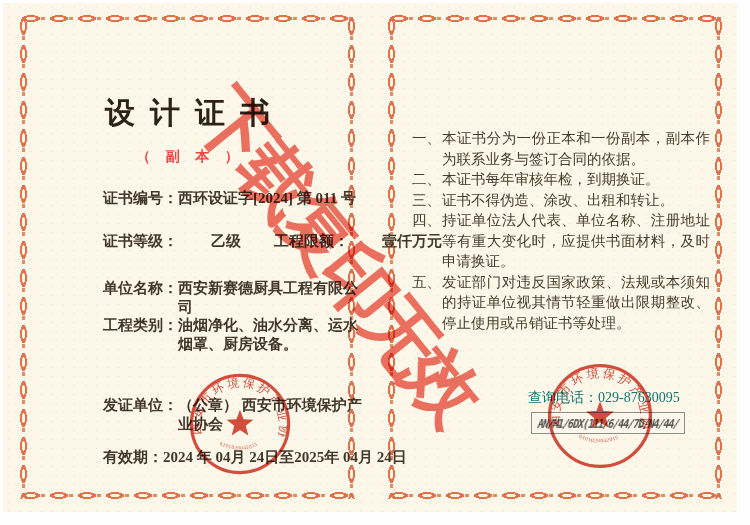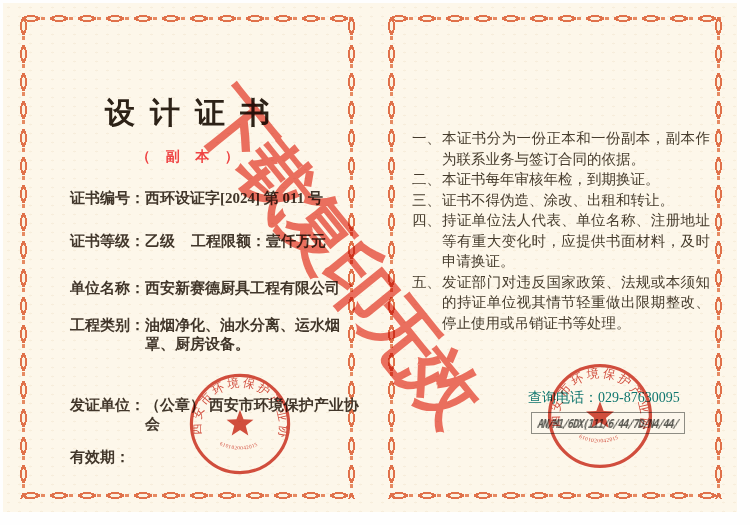--- a/index.html
+++ b/index.html
@@ -19,21 +19,21 @@
       radial-gradient(1.6px 5px at 50% 11px, #fbf2e2 0 100%, transparent 101%),
       radial-gradient(3.4px 9px at 50% 11px, #e0714a 0 100%, transparent 101%),
       radial-gradient(1.9px 1.9px at 50% 23px, #e68a62 0 100%, transparent 101%);}
   .abs{position:absolute;}
   .center{text-align:center;}
   
   .lp-t1{left:20px;top:54px;width:335px;font-size:23px;font-weight:700;letter-spacing:9px;text-indent:9px;color:#382b1d;}
   .lp-t2{left:20px;top:93px;width:335px;font-size:30px;font-weight:700;letter-spacing:15px;text-indent:15px;color:#2d2217;}
   .lp-sub{left:20px;top:148px;width:335px;font-size:14px;font-weight:600;letter-spacing:6px;text-indent:6px;color:#ef4444;}
   .row{position:absolute;left:70px;width:294px;display:flex;font-size:15px;font-weight:600;color:#41362a;line-height:19px;}
-  .row .lbl{white-space:nowrap;flex:0 0 auto;}
+  .row .lbl{white-space:nowrap;flex:0 0 auto;margin-left:33px;}
   .row .val{flex:1 1 auto;}
   .r-certno{top:189px;}
   .r-grade{top:232px;}
   .r-company{top:279px;}
   .r-category{top:316px;}
   .r-issuer{top:396px;}
   .r-valid{top:448px;white-space:nowrap;}
   .gap{display:inline-block;width:16px;}
   
   .rp-title{left:388px;top:46px;width:334px;font-size:22px;font-weight:600;letter-spacing:10px;text-indent:10px;color:#5a4e3e;}
@@ -97,20 +97,21 @@
     <span class="val">油烟净化、油水分离、运水烟罩、厨房设备。</span>
   </div>
 
   <div class="row r-issuer">
     <span class="lbl">发证单位：</span>
     <span class="val">（公章） 西安市环境保护产业协会</span>
   </div>
 
   <div class="row r-valid">
     <span class="lbl">有效期：</span>
+    <span class="val">2024 年 04月 24日至2025年 04月 24日</span>
   </div>
 
 
   <div class="notice">
     <div class="n-item">
       <span class="num">一、</span>
       <span class="txt">本证书分为一份正本和一份副本，副本作为联系业务与签订合同的依据。</span>
     </div>
     <div class="n-item">
       <span class="num">二、</span>

